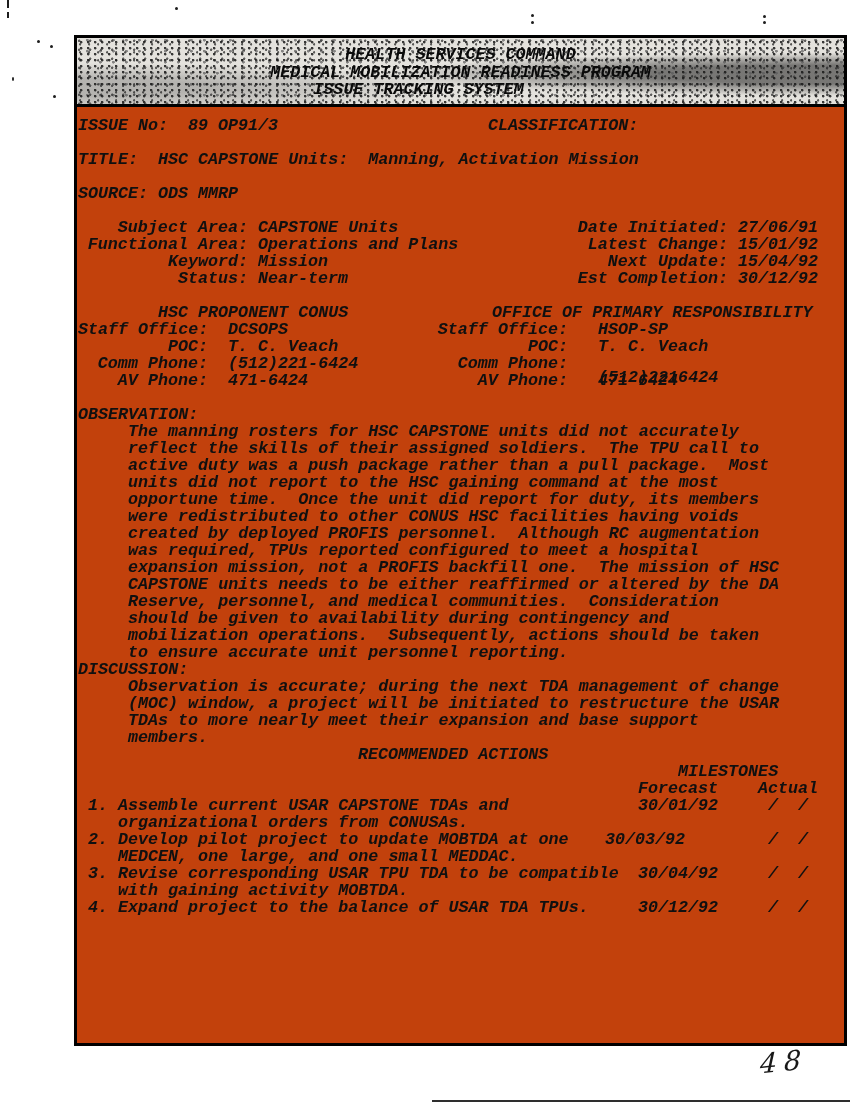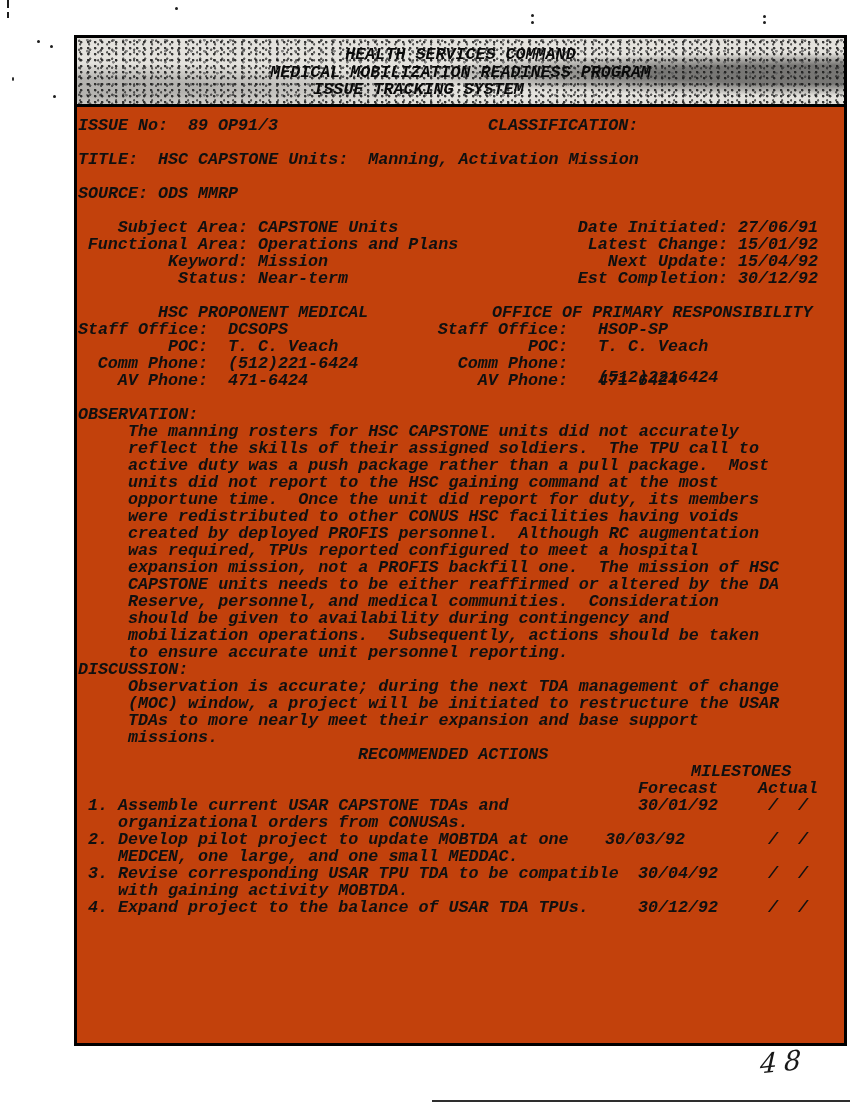--- a/index.html
+++ b/index.html
@@ -99,21 +99,21 @@
         <span style="left:661px;">15/04/92</span>
       </div>
       <div class="row" style="top:163px;">
         <span class="ra" style="left:1px;width:170px;">Status:</span>
         <span style="left:181px;">Near-term</span>
         <span class="ra" style="left:451px;width:200px;">Est Completion:</span>
         <span style="left:661px;">30/12/92</span>
       </div>
 
       <div class="row" style="top:197px;">
-        <span style="left:81px;">HSC PROPONENT MEDICAL</span>
+        <span style="left:81px;">HSC PROPONENT CONUS</span>
         <span style="left:415px;">OFFICE OF PRIMARY RESPONSIBILITY</span>
       </div>
       <div class="row" style="top:214px;">
         <span class="ra" style="left:1px;width:130px;">Staff Office:</span>
         <span style="left:151px;">DCSOPS</span>
         <span class="ra" style="left:291px;width:200px;">Staff Office:</span>
         <span style="left:521px;">HSOP-SP</span>
       </div>
       <div class="row" style="top:231px;">
         <span class="ra" style="left:1px;width:130px;">POC:</span>
@@ -186,28 +186,28 @@
       <div class="row" style="top:571px;">
           <span style="left:51px;">Observation is accurate; during the next TDA management of change</span>
         </div>
       <div class="row" style="top:588px;">
           <span style="left:51px;">(MOC) window, a project will be initiated to restructure the USAR</span>
         </div>
       <div class="row" style="top:605px;">
           <span style="left:51px;">TDAs to more nearly meet their expansion and base support</span>
         </div>
       <div class="row" style="top:622px;">
-          <span style="left:51px;">missions.</span>
+          <span style="left:51px;">members.</span>
         </div>
 
       <div class="row" style="top:639px;">
         <span style="left:281px;">RECOMMENDED ACTIONS</span>
       </div>
       <div class="row" style="top:656px;">
-        <span style="left:614px;">MILESTONES</span>
+        <span style="left:601px;">MILESTONES</span>
       </div>
       <div class="row" style="top:673px;">
         <span style="left:561px;">Forecast</span>
         <span style="left:681px;">Actual</span>
       </div>
 
       <div class="row" style="top:690px;">
         <span style="left:11px;">1.</span>
         <span style="left:41px;">Assemble current USAR CAPSTONE TDAs and</span>
         <span style="left:561px;">30/01/92</span>

